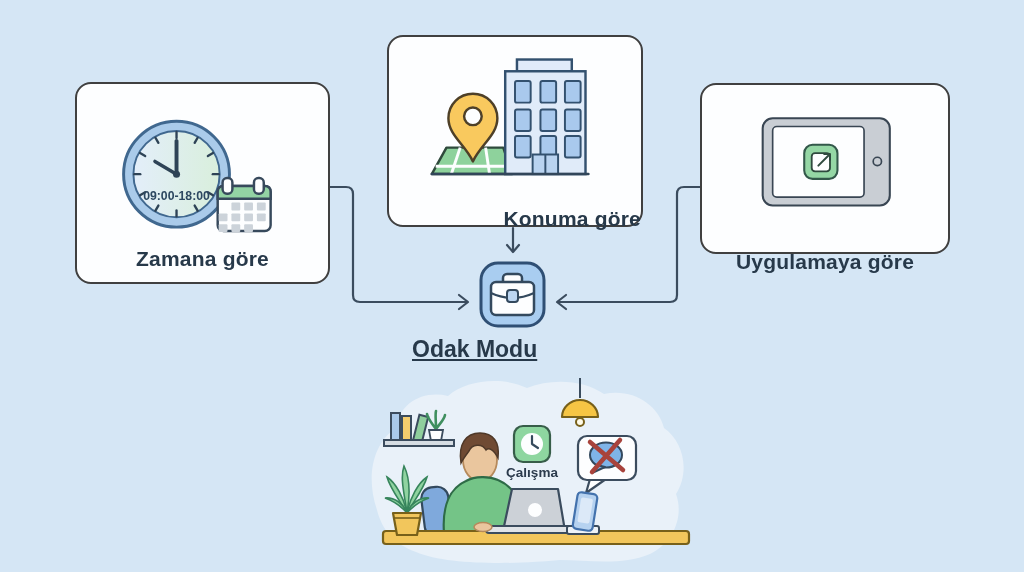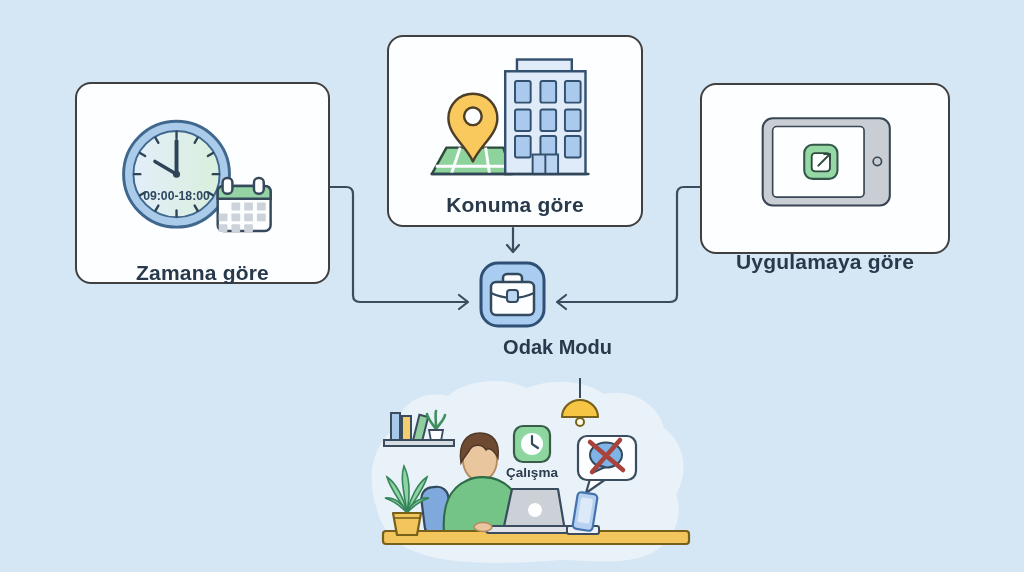--- a/index.html
+++ b/index.html
@@ -5,25 +5,25 @@
   html,body{margin:0;padding:0;background:#d5e6f5;}
   .canvas{position:relative;width:1024px;height:572px;background:#d5e6f5;overflow:hidden;
           font-family:"Liberation Sans",sans-serif;color:#27394a;}
   .card{position:absolute;background:#fdfeff;border:2px solid #404040;border-radius:16px;box-sizing:border-box;}
   .card1{left:75px;top:82px;width:255px;height:202px;}
   .card2{left:387px;top:35px;width:256px;height:192px;}
   .card3{left:700px;top:83px;width:250px;height:171px;}
   .card svg.icon{position:absolute;left:0;top:0;width:100%;height:100%;}
   .card-label{position:absolute;left:0;right:0;text-align:center;font-weight:bold;font-size:21px;
               letter-spacing:.2px;color:#27394a;}
-  .lbl1{top:177px;text-align:center;} .lbl2{top:156px;} .lbl3{top:165px;}
+  .lbl1{top:163px;text-align:center;} .lbl2{top:170px;text-align:right;} .lbl3{top:165px;}
   .connectors{position:absolute;left:0;top:0;width:1024px;height:572px;pointer-events:none;}
   .center-icon{position:absolute;left:479px;top:261px;width:67px;height:67px;}
-  .center-label{position:absolute;left:412px;top:336px;width:200px;text-align:right;
-                font-weight:bold;font-size:20px;color:#27394a;}
+  .center-label{position:absolute;left:412px;top:336px;width:200px;text-align:left;
+                font-weight:bold;font-size:23px;color:#27394a;text-decoration:underline;}
   .scene{position:absolute;left:355px;top:378px;width:340px;height:194px;}
   svg text{font-family:"Liberation Sans",sans-serif;}
 </style>
 </head>
 <body>
 
 <div class="canvas">
 
   <svg class="connectors" viewBox="0 0 1024 572" fill="none" stroke="#3b4c5e" stroke-width="2.2" stroke-linecap="round" stroke-linejoin="round">
     <path d="M330,187 L346,187 Q353,187 353,194 L353,295 Q353,302 360,302 L467,302"></path>

